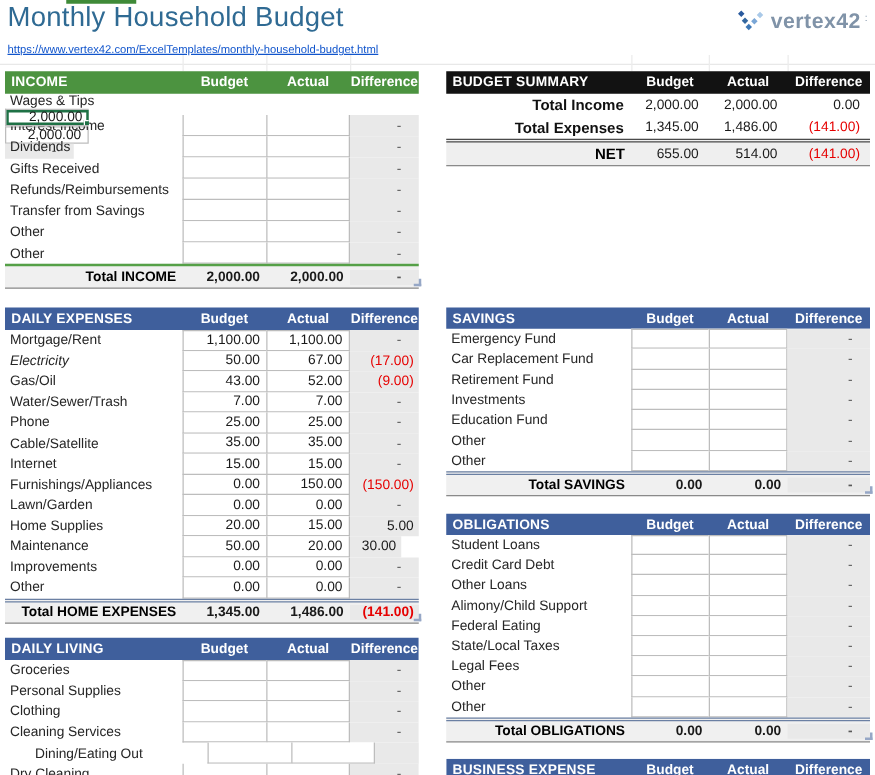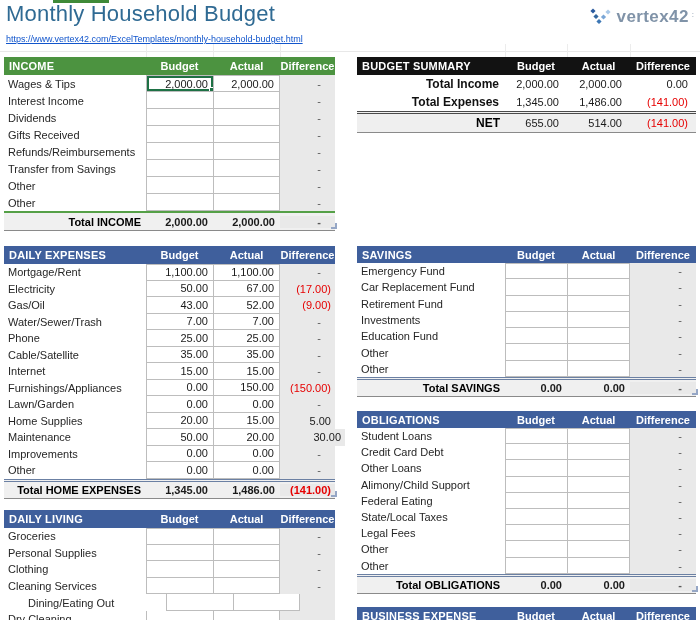--- a/index.html
+++ b/index.html
@@ -86,21 +86,21 @@
 
   <div id="sections">
       <section class="budget-table" style="left: 4px; top: 57px; width: 331px;">
         <div class="tbl-header" style="height: 18px; background: rgb(76, 147, 64);">
           <span class="tbl-title">INCOME</span>
           <span class="hcol" style="width: 67px;">Budget</span>
           <span class="hcol" style="width: 67px;">Actual</span>
           <span class="hcol" style="width: 55px;">Difference</span>
         </div>
         <div class="rows">
-          <div class="row" style="height: 17px;">
+          <div class="row" style="height: 17px; flex-direction: column;">
             <div class="cell label" style="width: 142px;">Wages &amp; Tips</div>
             <div class="cell num box selected" style="width: 67px;">2,000.00</div>
             <div class="cell num box last" style="width: 67px;">2,000.00</div>
             <div class="cell diff dash" style="width: 55px;">-</div>
           </div>
           <div class="row" style="height: 17px;">
             <div class="cell label" style="width: 142px;">Interest Income</div>
             <div class="cell num box" style="width: 67px;"></div>
             <div class="cell num box last" style="width: 67px;"></div>
             <div class="cell diff dash" style="width: 55px;">-</div>
@@ -185,21 +185,21 @@
           <span class="hcol" style="width: 55px;">Difference</span>
         </div>
         <div class="rows">
           <div class="row" style="height: 16.5px;">
             <div class="cell label" style="width: 142px;">Mortgage/Rent</div>
             <div class="cell num box" style="width: 67px;">1,100.00</div>
             <div class="cell num box last" style="width: 67px;">1,100.00</div>
             <div class="cell diff dash" style="width: 55px;">-</div>
           </div>
           <div class="row" style="height: 16.5px;">
-            <div class="cell label" style="width: 142px;">Electricity</div>
+            <div class="cell label" style="width: 142px; font-style: italic;">Electricity</div>
             <div class="cell num box" style="width: 67px;">50.00</div>
             <div class="cell num box last" style="width: 67px;">67.00</div>
             <div class="cell diff red" style="width: 55px;">(17.00)</div>
           </div>
           <div class="row" style="height: 16.5px;">
             <div class="cell label" style="width: 142px;">Gas/Oil</div>
             <div class="cell num box" style="width: 67px;">43.00</div>
             <div class="cell num box last" style="width: 67px;">52.00</div>
             <div class="cell diff red" style="width: 55px;">(9.00)</div>
           </div>
@@ -242,21 +242,21 @@
           <div class="row" style="height: 16.5px;">
             <div class="cell label" style="width: 142px;">Home Supplies</div>
             <div class="cell num box" style="width: 67px;">20.00</div>
             <div class="cell num box last" style="width: 67px;">15.00</div>
             <div class="cell diff" style="width: 55px;">5.00</div>
           </div>
           <div class="row" style="height: 16.5px;">
             <div class="cell label" style="width: 142px;">Maintenance</div>
             <div class="cell num box" style="width: 67px;">50.00</div>
             <div class="cell num box last" style="width: 67px;">20.00</div>
-            <div class="cell diff" style="width: 65px;">30.00</div>
+            <div class="cell diff" style="width: 41px;">30.00</div>
           </div>
           <div class="row" style="height: 16.5px;">
             <div class="cell label" style="width: 142px;">Improvements</div>
             <div class="cell num box" style="width: 67px;">0.00</div>
             <div class="cell num box last" style="width: 67px;">0.00</div>
             <div class="cell diff dash" style="width: 55px;">-</div>
           </div>
           <div class="row" style="height: 16.5px;">
             <div class="cell label" style="width: 142px;">Other</div>
             <div class="cell num box" style="width: 67px;">0.00</div>

